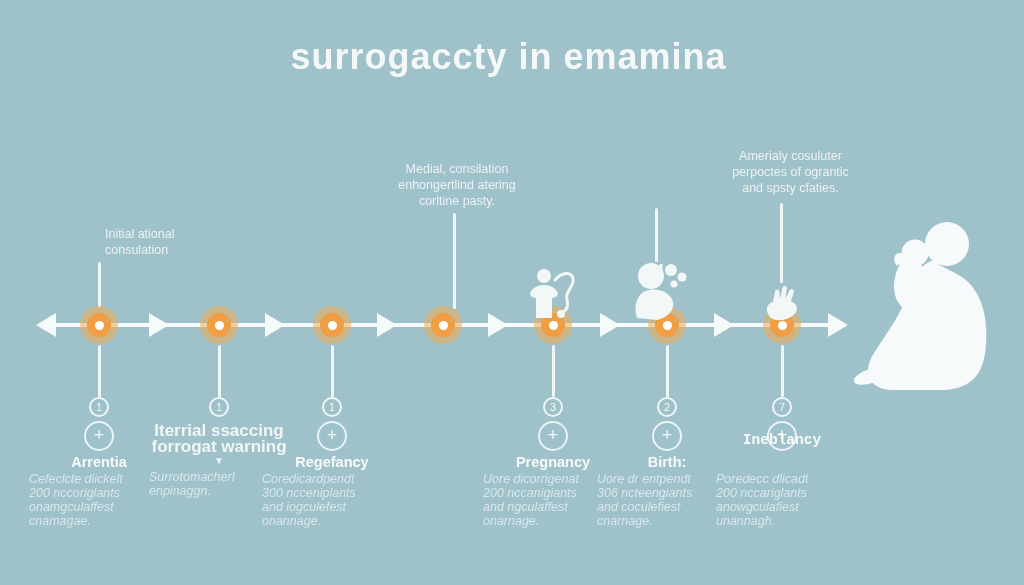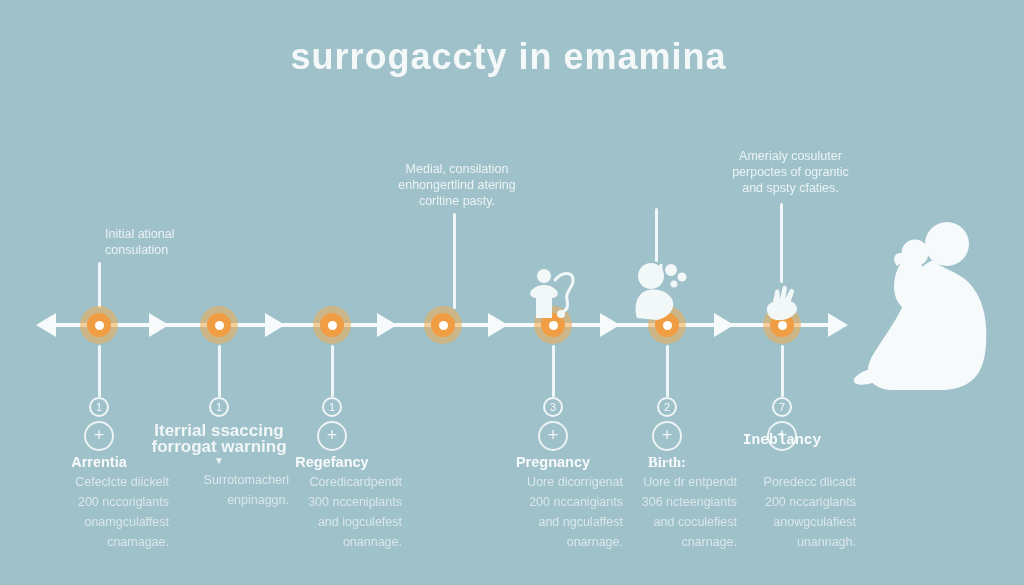--- a/index.html
+++ b/index.html
@@ -46,22 +46,22 @@
   .toplabel{
     position:absolute;color:rgba(255,255,255,0.8);font-size:12.5px;line-height:16px;
     white-space:pre-line;text-align:center;
   }
   .toplabel.left{text-align:left;}
   .heading{
     position:absolute;color:rgba(255,255,255,0.92);font-size:14.5px;font-weight:600;
     text-align:center;white-space:nowrap;
   }
   .bodytext{
-    position:absolute;color:rgba(255,255,255,0.62);font-size:12.5px;line-height:20px;
-    white-space:pre-line;text-align:right;
+    position:absolute;color:rgba(255,255,255,0.62);font-size:12.5px;line-height:14px;
+    white-space:pre-line;text-align:left;font-style:italic;
   }
   .sublabel{
     position:absolute;color:rgba(255,255,255,0.85);font-size:17px;line-height:16px;
     white-space:pre-line;text-align:center;font-weight:600;
   }
   .caret{
     position:absolute;color:rgba(255,255,255,0.8);font-size:10px;text-align:center;
   }
   .icon{position:absolute;}
   .icon svg{display:block;}
@@ -178,21 +178,21 @@
   <div class="pluscircle" style="left:652px;top:421px;">+</div>
   <div class="pluscircle" style="left:767px;top:421px;">+</div>
 
   <div class="sublabel" style="left:149px;top:423px;width:140px;">Iterrial ssaccing
 forrogat warning</div>
   <div class="caret" style="left:209px;top:455px;width:20px;">▼</div>
 
   <div class="heading" style="left:34px;top:454px;width:130px;">Arrentia</div>
   <div class="heading" style="left:267px;top:454px;width:130px;">Regefancy</div>
   <div class="heading" style="left:488px;top:454px;width:130px;">Pregnancy</div>
-  <div class="heading" style="left:602px;top:454px;width:130px;font-family:Liberation Serif, serif;">Birth:</div>
+  <div class="heading" style="left:602px;top:454px;width:130px;">Birth:</div>
   <div class="heading" style="left:717px;top:432px;width:130px;font-family:Liberation Mono, monospace;">Ineblancy</div>
 
   <div class="bodytext" style="left:29px;top:472px;width:140px;">Cefeclcte diickelt
 200 nccoriglants
 onamgculaffest
 cnamagae.</div>
   <div class="bodytext" style="left:149px;top:470px;width:140px;">Surrotomacherl
 enpinaggn.</div>
   <div class="bodytext" style="left:262px;top:472px;width:140px;">Coredicardpendt
 300 ncceniplants

